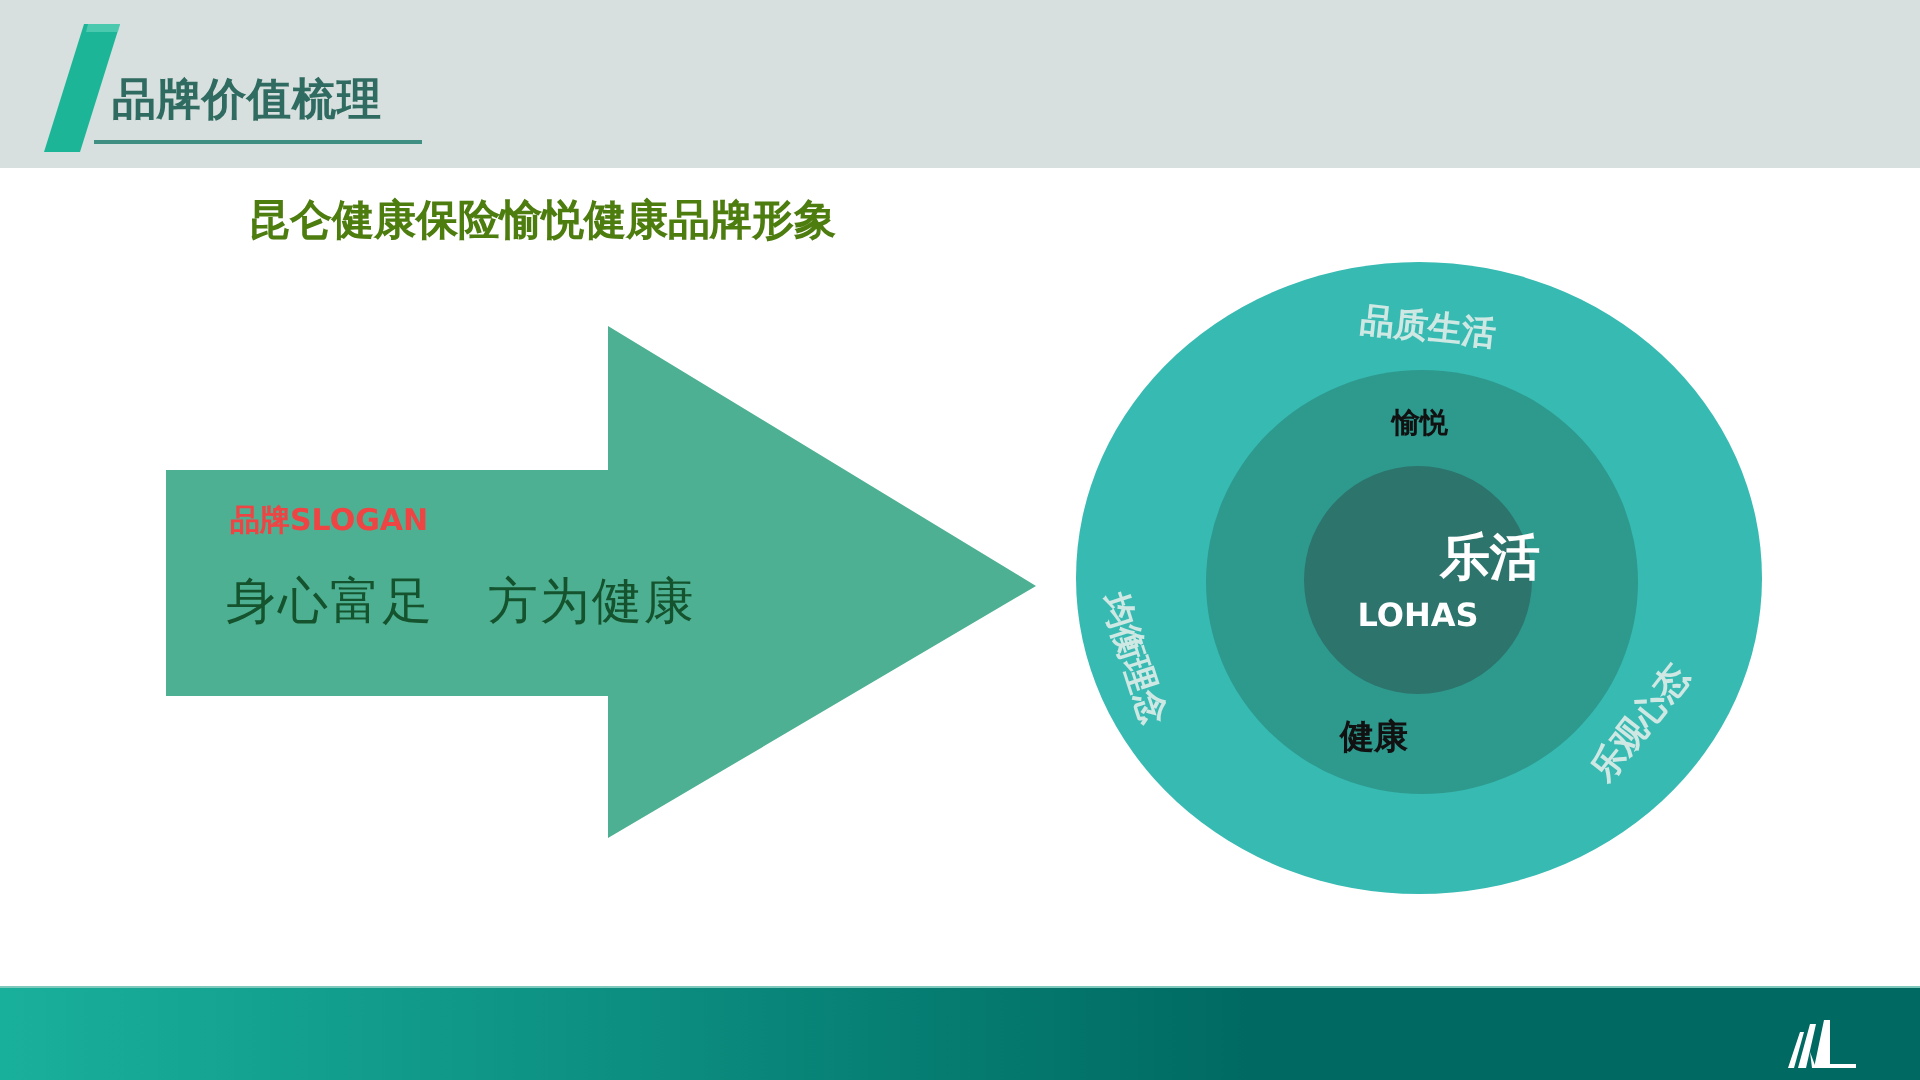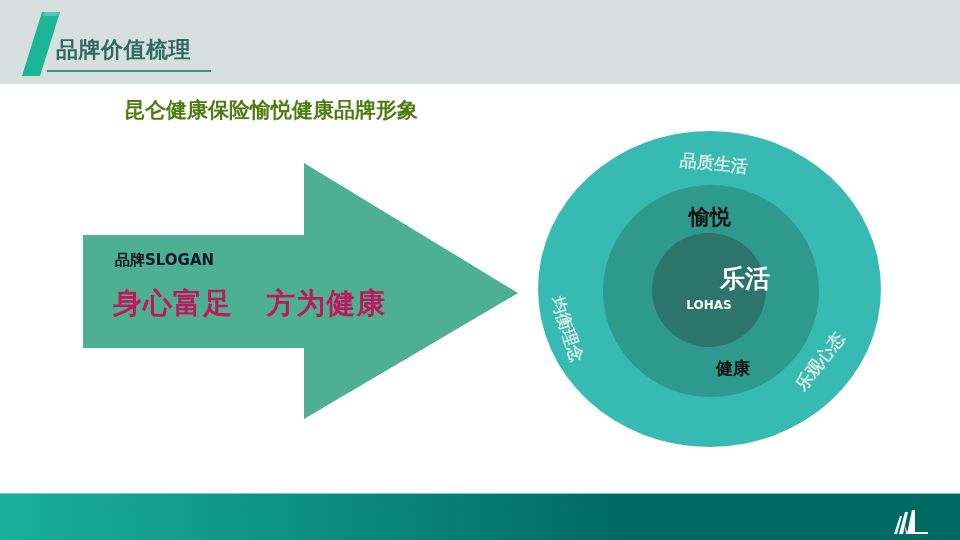--- a/index.html
+++ b/index.html
@@ -25,25 +25,25 @@
   .subtitle {
     position: absolute; left: 80px; top: 96px;
     font-size: 21px; font-weight: bold; color: #4d7c0f; margin-left: 44px;
   }
 
   .arrow {
     position: absolute; left: 83px; top: 163px; width: 435px; height: 256px;
   }
   .slogan-label {
     position: absolute; left: 115px; top: 251px;
-    font-size: 15px; font-weight: bold; color: #0f172a;
+    font-size: 15px; font-weight: bold; color: #ef4444;
   }
   .slogan-text {
     position: absolute; left: 113px; top: 284px;
-    font-size: 29px; font-weight: bold; color: #be185d; letter-spacing: 1px;
+    font-size: 25px; font-weight: normal; color: #14532d; letter-spacing: 1px;
     white-space: pre;
   }
 
   .circle-outer {
     position: absolute; left: 538px; top: 131px; width: 343px; height: 316px;
     border-radius: 50%; background: #37bab2;
   }
   .circle-middle {
     position: absolute; left: 603px; top: 185px; width: 216px; height: 212px;
     border-radius: 50%; background: #2e9a8e;
@@ -51,28 +51,28 @@
   .circle-inner {
     position: absolute; left: 652px; top: 233px; width: 114px; height: 114px;
     border-radius: 50%; background: #2c746c;
   }
   .center-zh {
     position: absolute; left: 688px; top: 262px; width: 114px; text-align: center;
     font-size: 25px; font-weight: bold; color: #ffffff;
   }
   .center-en {
     position: absolute; left: 652px; top: 298px; width: 114px; text-align: center;
-    font-size: 12px; font-weight: bold; color: #ffffff;
+    font-size: 16px; font-weight: bold; color: #ffffff;
   }
   .mid-top {
     position: absolute; left: 670px; top: 203px; width: 80px; text-align: center;
-    font-size: 21px; font-weight: bold; color: #111111;
+    font-size: 14px; font-weight: bold; color: #111111;
   }
   .mid-bottom {
-    position: absolute; left: 670px; top: 357px; width: 80px; text-align: right;
+    position: absolute; left: 670px; top: 357px; width: 80px; text-align: left;
     font-size: 17px; font-weight: bold; color: #111111;
   }
   .outer-label {
     position: absolute; font-size: 17px; font-weight: bold; color: #cfe8e4;
     white-space: nowrap;
   }
   .outer-top { left: 680px; top: 152px; transform: rotate(6deg); }
   .outer-left { left: 533px; top: 318px; transform: rotate(72deg); transform-origin: center; }
   .outer-right { left: 786px; top: 350px; transform: rotate(-52deg); transform-origin: center; }
 

